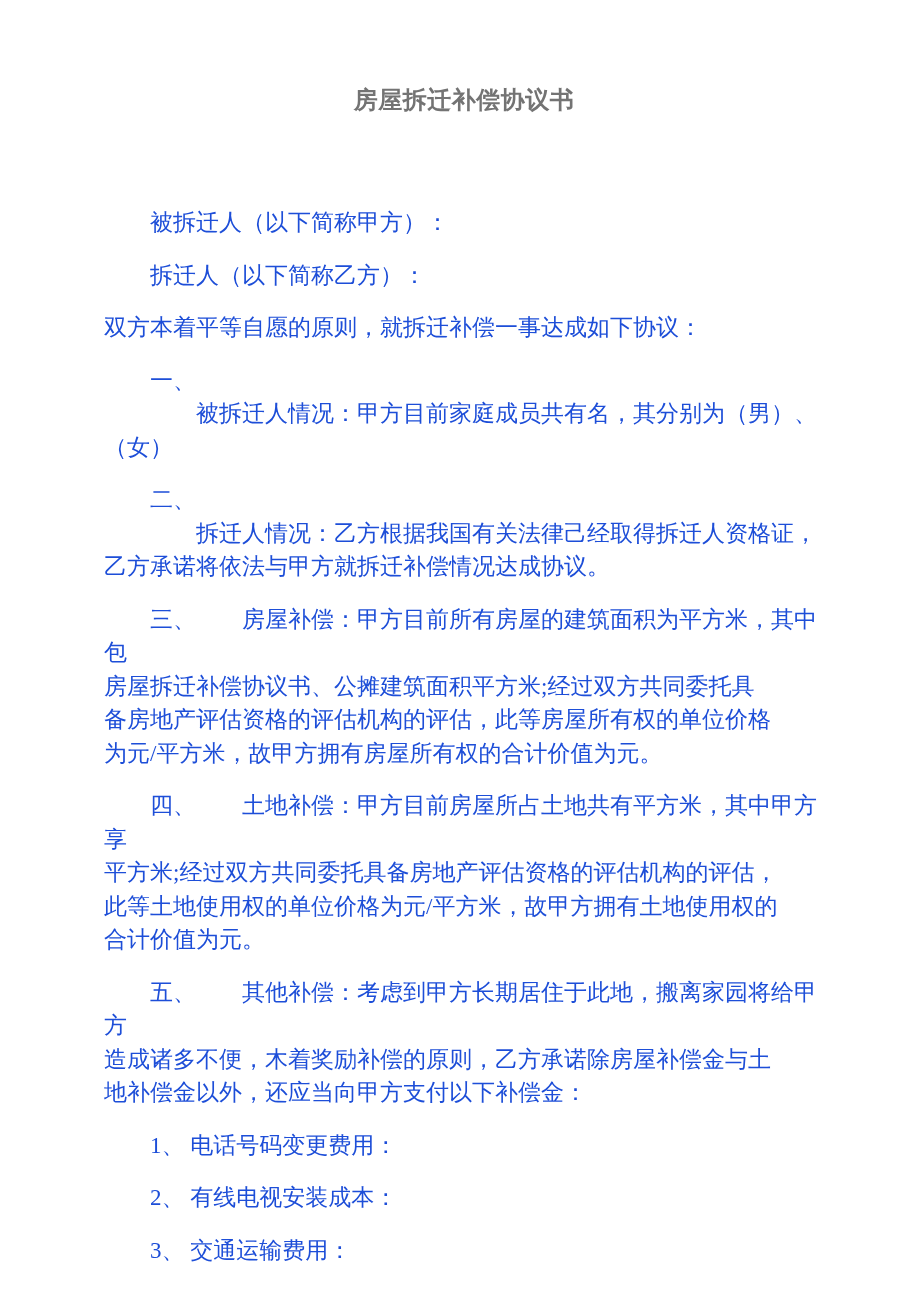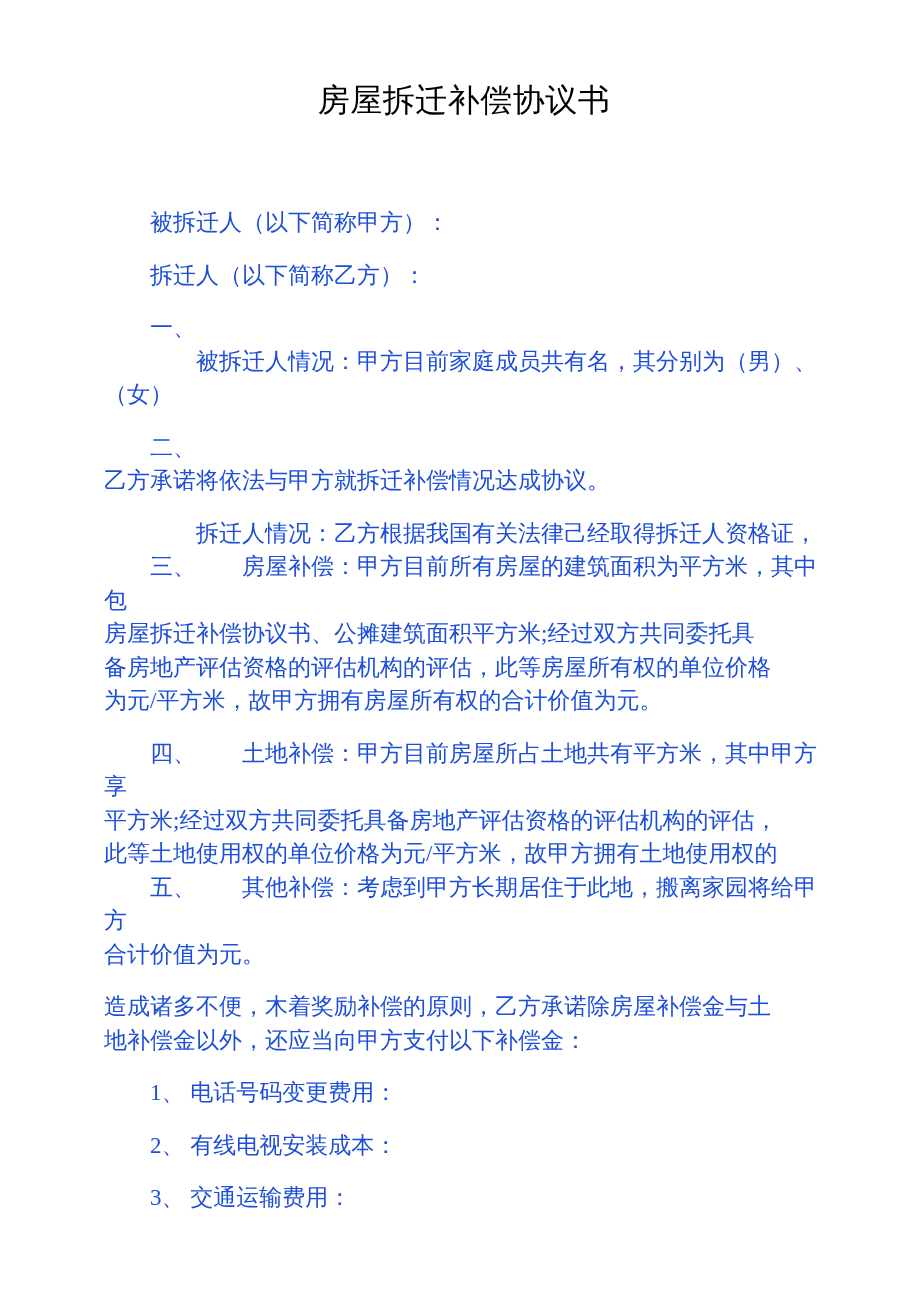--- a/index.html
+++ b/index.html
@@ -10,26 +10,26 @@
     background: #ffffff;
     overflow: hidden;
     font-family: "Liberation Serif", "DejaVu Serif", serif;
     color: #141414;
   }
   .content {
     padding: 80px 96px 0 104px;
   }
   .doc-title {
     margin: 0 0 86px 0;
-    font-size: 32px;
+    font-size: 24px;
     line-height: 40px;
-    font-weight: 400;
+    font-weight: 700;
     text-align: center;
     letter-spacing: 0.5px;
-    color: #000000;
+    color: #737373;
   }
   .line {
     margin: 0;
     font-size: 23px;
     line-height: 33.5px;
     white-space: pre-wrap;
     color: #1d4ed8;
   }
   .ind2 { text-indent: 46px; }
   .ind4 { text-indent: 92px; }
@@ -39,40 +39,41 @@
 <body>
 
 <div class="page">
   <div class="content">
 
     <h1 class="doc-title">房屋拆迁补偿协议书</h1>
 
     <p class="line ind2 gap">被拆迁人（以下简称甲方）：</p>
     <p class="line ind2 gap">拆迁人（以下简称乙方）：</p>
 
+    <p class="line gap">双方本着平等自愿的原则，就拆迁补偿一事达成如下协议：</p>
 
     <p class="line ind2">一、</p>
     <p class="line ind4">被拆迁人情况：甲方目前家庭成员共有名，其分别为（男）、</p>
     <p class="line gap">（女）</p>
 
     <p class="line ind2">二、</p>
+    <p class="line ind4">拆迁人情况：乙方根据我国有关法律己经取得拆迁人资格证，</p>
     <p class="line gap">乙方承诺将依法与甲方就拆迁补偿情况达成协议。</p>
-    <p class="line ind4">拆迁人情况：乙方根据我国有关法律己经取得拆迁人资格证，</p>
 
     <p class="line ind2">三、　　房屋补偿：甲方目前所有房屋的建筑面积为平方米，其中包</p>
     <p class="line">房屋拆迁补偿协议书、公摊建筑面积平方米;经过双方共同委托具</p>
     <p class="line">备房地产评估资格的评估机构的评估，此等房屋所有权的单位价格</p>
     <p class="line gap">为元/平方米，故甲方拥有房屋所有权的合计价值为元。</p>
 
     <p class="line ind2">四、　　土地补偿：甲方目前房屋所占土地共有平方米，其中甲方享</p>
     <p class="line">平方米;经过双方共同委托具备房地产评估资格的评估机构的评估，</p>
     <p class="line">此等土地使用权的单位价格为元/平方米，故甲方拥有土地使用权的</p>
+    <p class="line gap">合计价值为元。</p>
+
     <p class="line ind2">五、　　其他补偿：考虑到甲方长期居住于此地，搬离家园将给甲方</p>
-
-    <p class="line gap">合计价值为元。</p>
     <p class="line">造成诸多不便，木着奖励补偿的原则，乙方承诺除房屋补偿金与土</p>
     <p class="line gap">地补偿金以外，还应当向甲方支付以下补偿金：</p>
 
     <p class="line ind2 gap">1、 电话号码变更费用：</p>
     <p class="line ind2 gap">2、 有线电视安装成本：</p>
     <p class="line ind2">3、 交通运输费用：</p>
 
   </div>
 </div>
 

